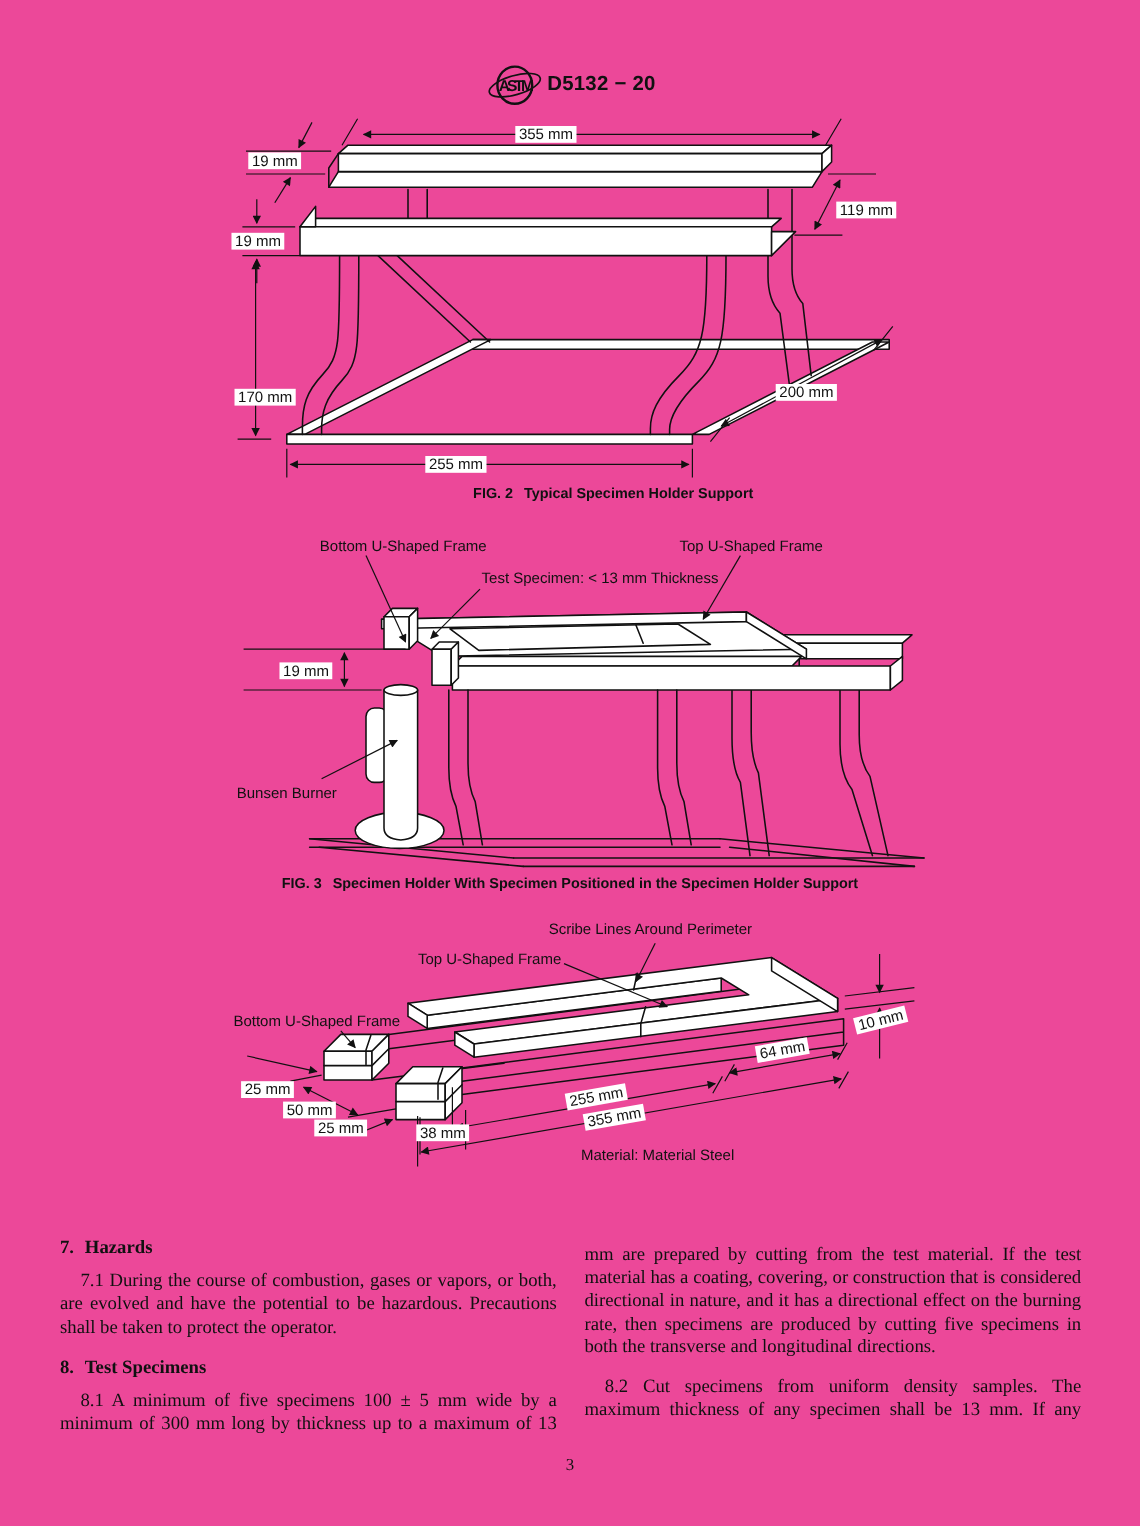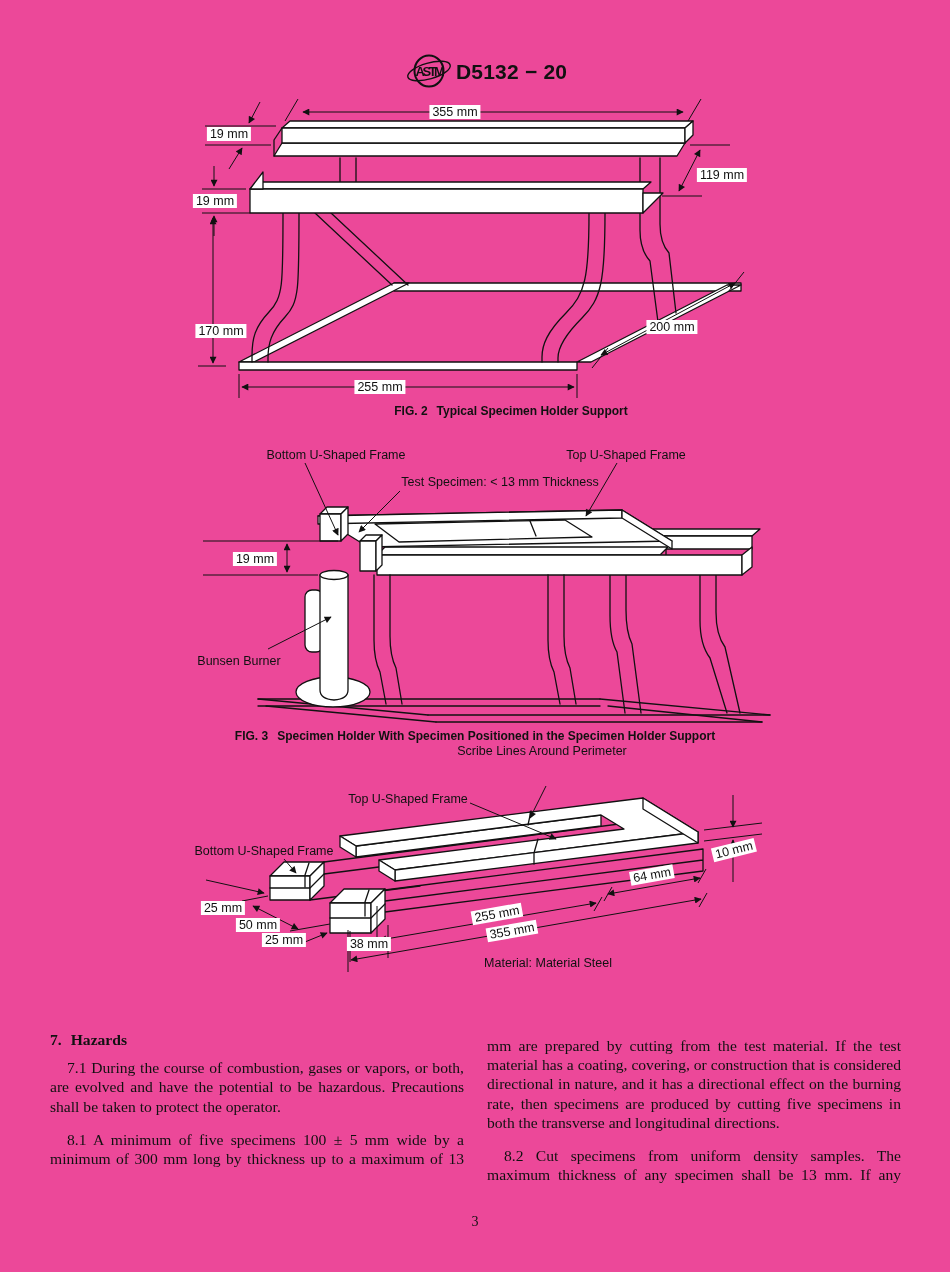--- a/index.html
+++ b/index.html
@@ -8,21 +8,21 @@
   svg{position:absolute;}
   svg .ln{stroke:#111;stroke-width:1.3;fill:none;stroke-linecap:round;stroke-linejoin:round;}
   svg .fw{stroke:#111;stroke-width:1.3;fill:#fff;stroke-linejoin:round;}
   svg .dim{stroke:#111;stroke-width:1;fill:none;}
   .lb{position:absolute;transform:translate(-50%,-50%);font-size:12.5px;white-space:nowrap;color:#111;}
   .dm{position:absolute;transform:translate(-50%,-50%);font-size:12.5px;white-space:nowrap;color:#111;
       background:#fff;padding:0 3px;line-height:14px;}
   .caption{position:absolute;left:0;width:950px;text-align:center;font-size:12px;font-weight:bold;color:#111;}
   .caption .cl{margin-right:9px;}
   .hdr{position:absolute;top:52px;left:0;width:950px;height:40px;}
-  .hdr .desig{position:absolute;left:456px;top:8px;font-size:21px;font-weight:bold;letter-spacing:.2px;}
+  .hdr .desig{position:absolute;left:456px;top:8px;font-size:17px;font-weight:bold;letter-spacing:.2px;}
   .col{position:absolute;width:414px;font-family:"Liberation Serif",serif;font-size:15.6px;
        line-height:19.2px;text-align:justify;color:#111;}
   .col h3{font-size:15.6px;font-weight:bold;margin:0 0 9px 0;}
   .col h3 .sp{margin-left:9px;}
   .col p{margin:0;text-indent:17px;}
   .col p.cont{text-indent:0;}
   .col p.jlast{text-align-last:justify;}
   .col .gap{height:14px;}
   .pageno{position:absolute;left:0;width:950px;top:1214px;text-align:center;
           font-family:"Liberation Serif",serif;font-size:14px;color:#111;}
@@ -205,37 +205,38 @@
     <path class="dim" d="M377,906 V948 M594,911 L602,897"></path>
     <line class="dim" x1="380" y1="940" x2="596" y2="903" marker-start="url(#f4m)" marker-end="url(#f4m)"></line>
     <path class="dim" d="M348,930 V972 M699,907 L707,893"></path>
     <line class="dim" x1="351" y1="960" x2="701" y2="899" marker-start="url(#f4m)" marker-end="url(#f4m)"></line>
     <path class="dim" d="M350,931 V962 M388,925 V958"></path>
     <line class="dim" x1="206" y1="880" x2="264" y2="893" marker-end="url(#f4m)"></line>
     <path class="dim" d="M242,901 L268,896 M290,931 L330,924"></path>
     <line class="dim" x1="253" y1="906" x2="298" y2="929" marker-start="url(#f4m)" marker-end="url(#f4m)"></line>
     <line class="dim" x1="300" y1="944" x2="327" y2="933" marker-end="url(#f4m)"></line>
   </svg>
-  <span class="lb" style="left:542px;top:751px;">Scribe Lines Around Perimeter</span>
+  <span class="lb" style="left:542px;top:774px;">Scribe Lines Around Perimeter</span>
   <span class="lb" style="left:408px;top:799px;">Top U-Shaped Frame</span>
   <span class="lb" style="left:264px;top:851px;">Bottom U-Shaped Frame</span>
   <span class="dm" style="left:734px;top:850px;transform:translate(-50%,-50%) rotate(-14deg);">10 mm</span>
   <span class="dm" style="left:652px;top:875px;transform:translate(-50%,-50%) rotate(-10deg);">64 mm</span>
   <span class="dm" style="left:497px;top:914px;transform:translate(-50%,-50%) rotate(-10deg);">255 mm</span>
   <span class="dm" style="left:512px;top:931px;transform:translate(-50%,-50%) rotate(-10deg);">355 mm</span>
   <span class="dm" style="left:223px;top:908px;">25 mm</span>
   <span class="dm" style="left:258px;top:925px;text-align:right;">50 mm</span>
   <span class="dm" style="left:284px;top:940px;">25 mm</span>
   <span class="dm" style="left:369px;top:944px;">38 mm</span>
   <span class="lb" style="left:548px;top:963px;">Material: Material Steel</span>
 
   <div class="col" style="left:50px;top:1030px;">
     <h3><span>7.</span><span class="sp">Hazards</span></h3>
     <p>7.1 During the course of combustion, gases or vapors, or both, are evolved and have the potential to be hazardous. Precautions shall be taken to protect the operator.</p>
     <div class="gap"></div>
+    <h3><span>8.</span><span class="sp">Test Specimens</span></h3>
     <p class="jlast">8.1 A minimum of five specimens 100 ± 5 mm wide by a minimum of 300 mm long by thickness up to a maximum of 13</p>
   </div>
   <div class="col" style="left:487px;top:1036px;">
     <p class="cont">mm are prepared by cutting from the test material. If the test material has a coating, covering, or construction that is considered directional in nature, and it has a directional effect on the burning rate, then specimens are produced by cutting five specimens in both the transverse and longitudinal directions.</p>
     <div class="gap"></div>
     <p class="jlast">8.2 Cut specimens from uniform density samples. The maximum thickness of any specimen shall be 13 mm. If any</p>
   </div>
 
   <div class="pageno">3</div>
 

